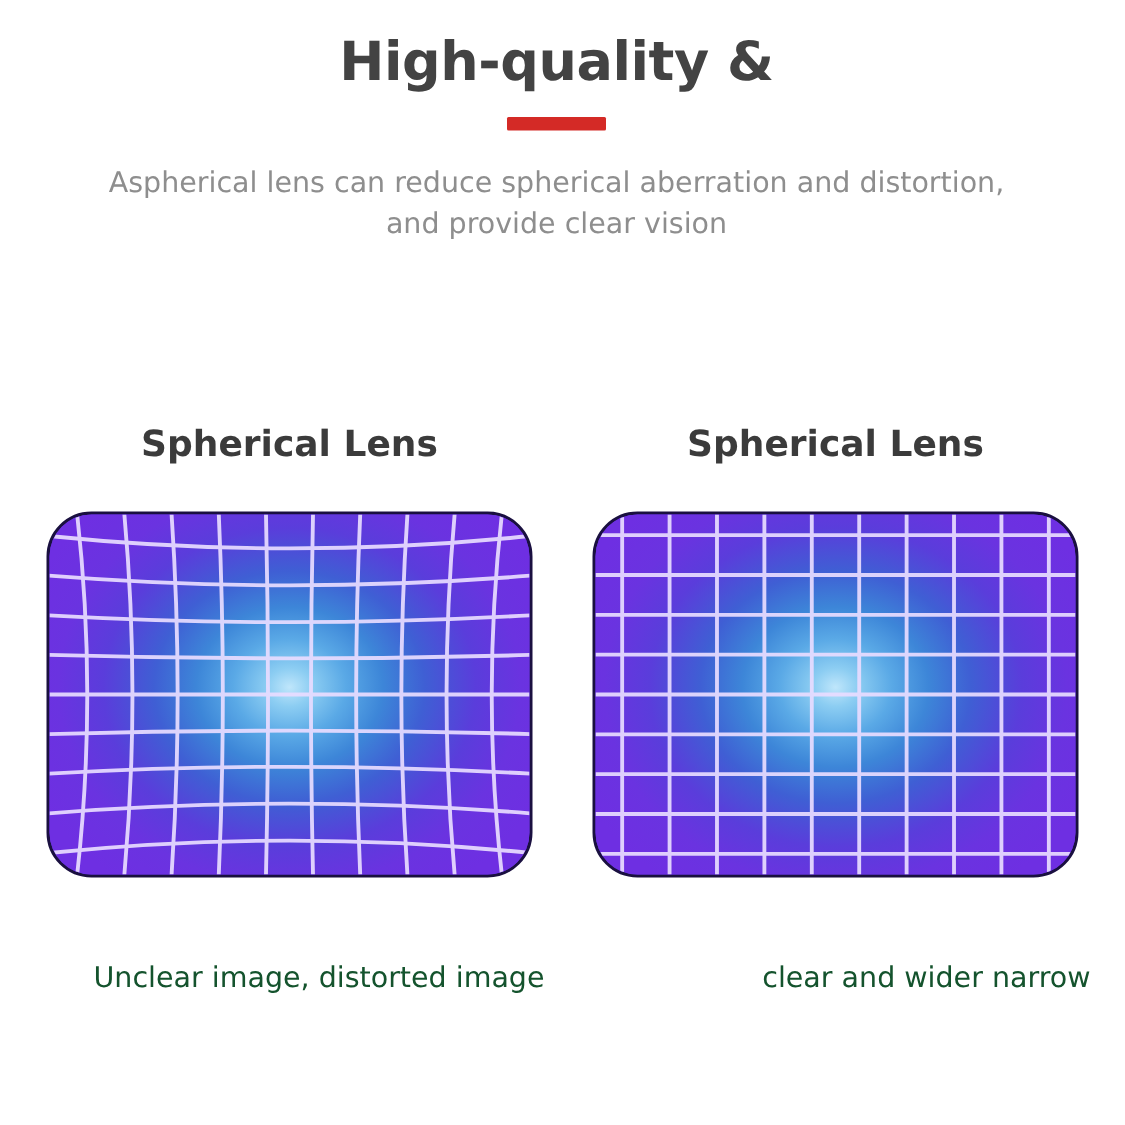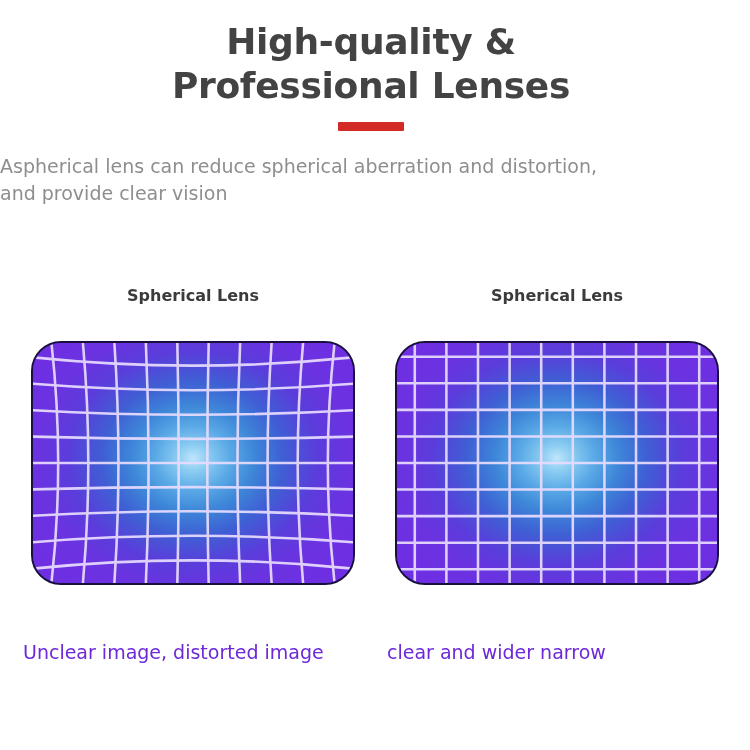--- a/index.html
+++ b/index.html
@@ -35,20 +35,21 @@
   }
   .accent-bar {
     width: 66px;
     height: 9px;
     background: #d42a26;
     margin: 14px auto 0 auto;
     border-radius: 1px;
   }
   .subtitle {
     margin-top: 22px;
+    text-align: center;
     font-size: 19px;
     color: #8e8e8e;
     line-height: 1.45;
     font-weight: normal;
   }
   .subtitle .sub-line { display: block; }
 
   
   .compare {
     position: absolute;
@@ -59,21 +60,21 @@
   .panel {
     position: absolute;
     top: 0;
     width: 340px;
   }
   .panel.left  { left: 23px; }
   .panel.right { left: 387px; }
 
   .panel-heading {
     text-align: center;
-    font-size: 16px;
+    font-size: 24px;
     font-weight: bold;
     color: #3b3b3b;
     height: 32px;
     line-height: 32px;
   }
 
   .lens-wrap {
     position: relative;
     margin: 29px auto 0 auto;
     width: 324px;
@@ -106,34 +107,33 @@
   .lens-grid {
     position: absolute;
     inset: 0;
   }
   .lens-grid svg { display: block; width: 100%; height: 100%; }
 
   .caption {
     position: absolute;
     top: 360px;
     width: 340px;
-    text-align: left;
+    text-align: right;
     font-size: 19px;
-    color: #6d28d9;
+    color: #14532d;
     line-height: 1.35;
   }
   .caption .cap-line { display: block; }
 </style>
 </head>
 <body>
 
 <div class="header">
   <div class="title-block">
     <div class="title-line">High-quality &amp;</div>
-    <div class="title-line">Professional Lenses</div>
     <div class="accent-bar"></div>
   </div>
   <div class="subtitle">
     <span class="sub-line">Aspherical lens can reduce spherical aberration and distortion,</span>
     <span class="sub-line">and provide clear vision</span>
   </div>
 </div>
 
 <div class="compare">
 

